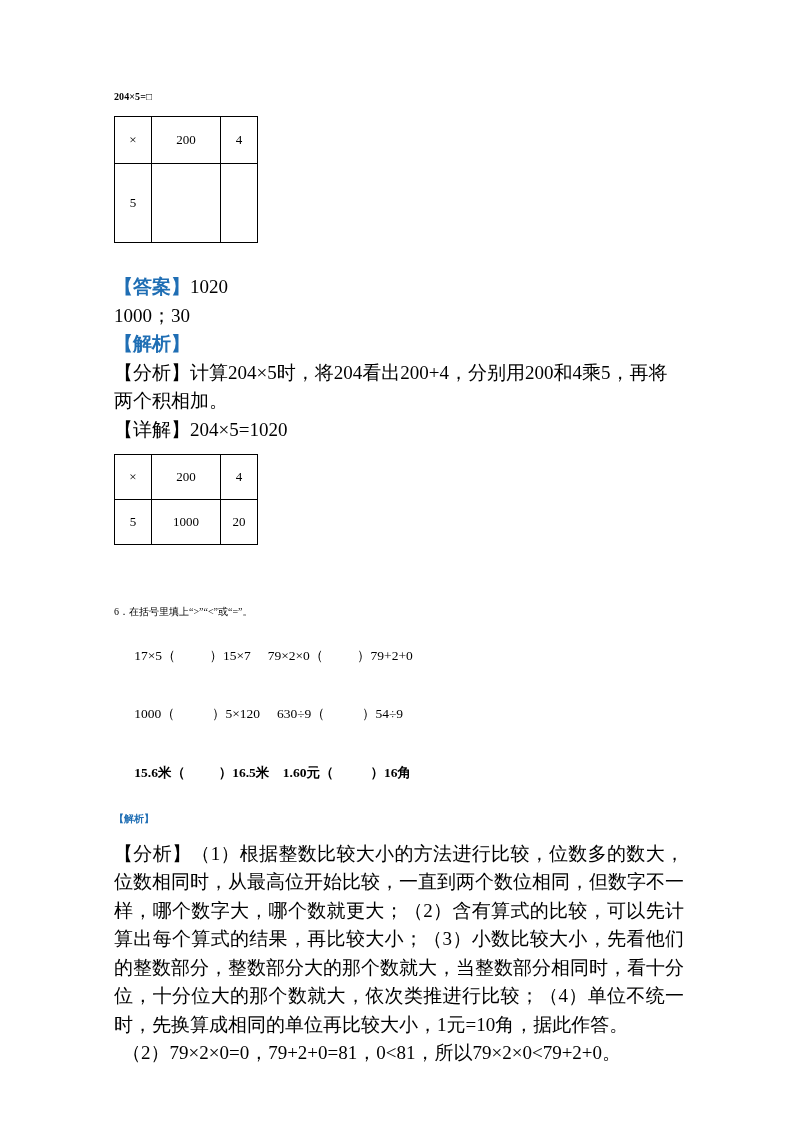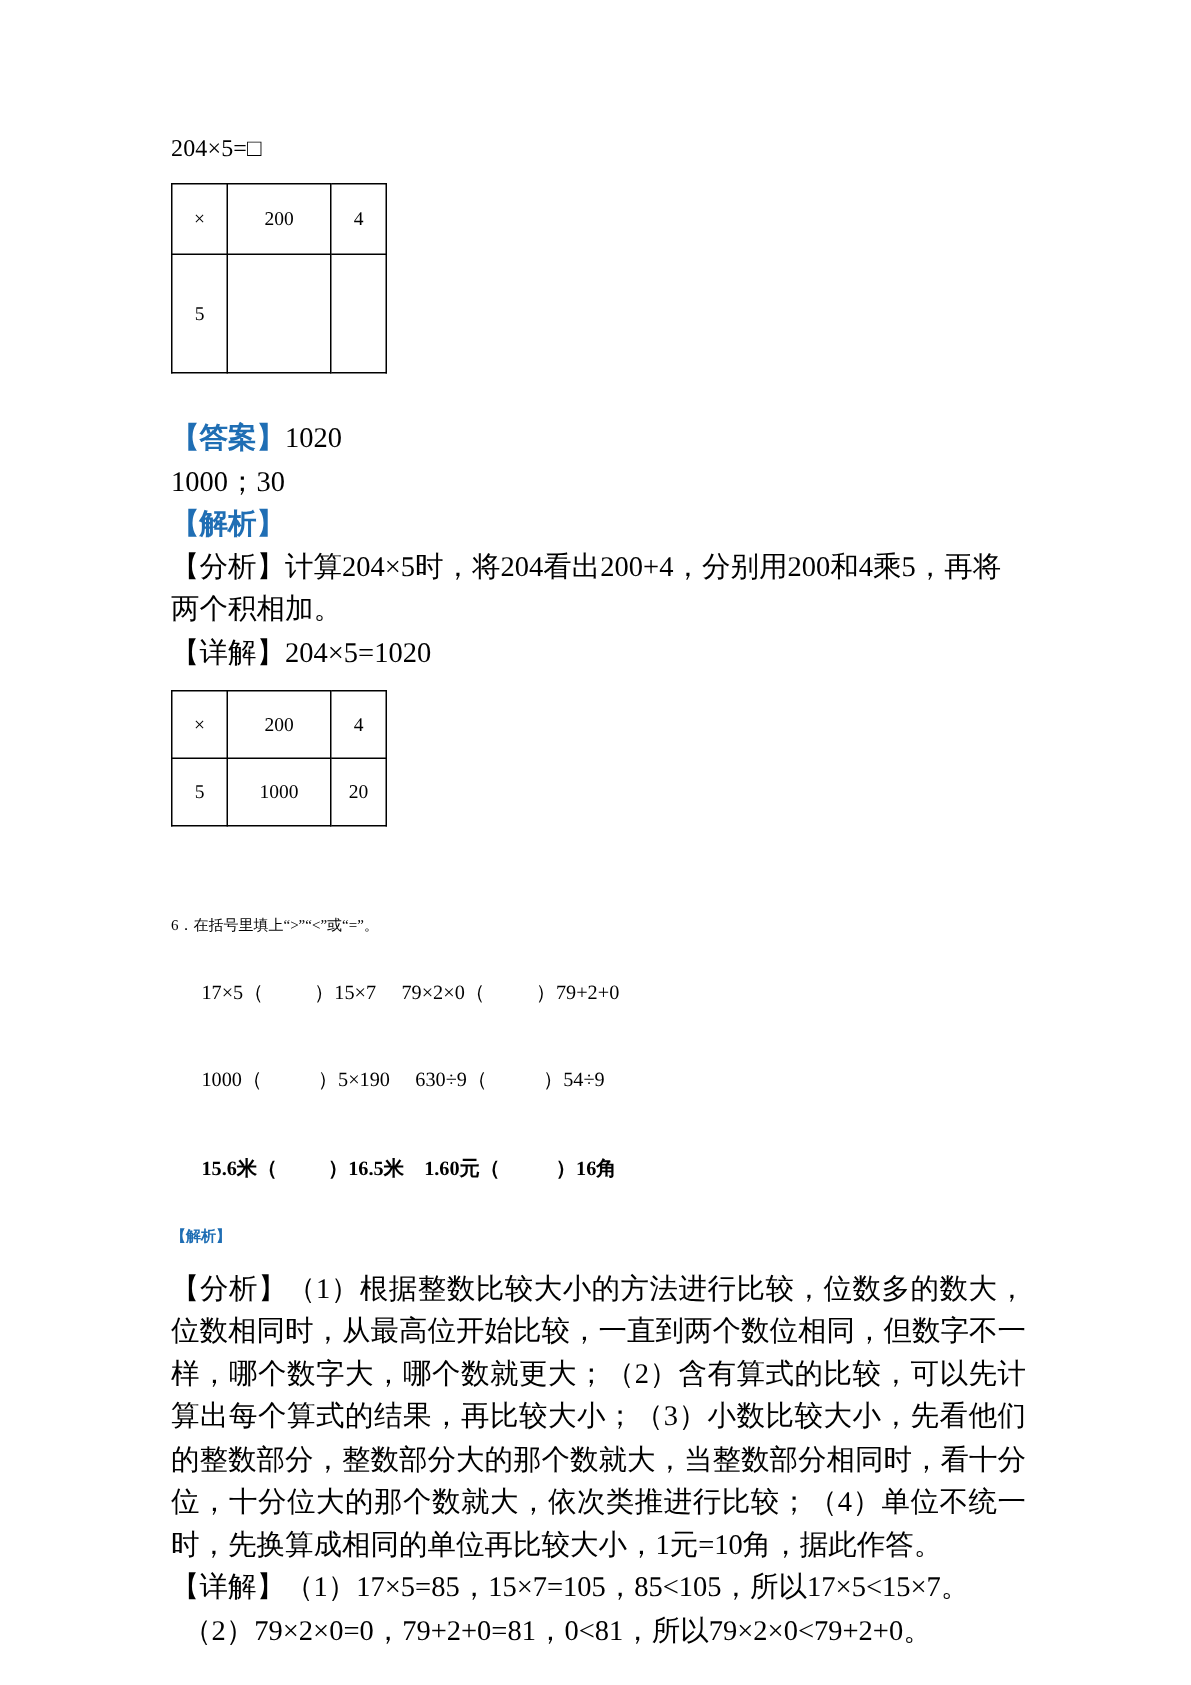--- a/index.html
+++ b/index.html
@@ -30,22 +30,23 @@
 
   .line {
     font-size: 13.5px;
     line-height: 1.0;
     color: #000;
     white-space: pre-wrap;
     letter-spacing: 0.1px;
   }
 
   .formula {
-    font-size: 16px;
+    font-size: 10px;
     margin-bottom: 0;
+    font-weight: bold;
   }
 
   .blue {
     color: #1f6eb4;
     font-weight: bold;
   }
 
   .para {
     font-size: 19px;
     line-height: 28.5px;
@@ -162,38 +163,35 @@
       <span>6．</span><span>在括号里填上“&gt;”“&lt;”或“=”。</span>
     </div>
 
     <div style="height:18px"></div>
 
     <div class="cmp-row" style="margin-bottom:18px;">
       <span>17×5（</span><span>          </span><span>）15×7</span><span>     </span><span>79×2×0（</span><span>          </span><span>）79+2+0</span>
     </div>
 
     <div class="cmp-row" style="margin-bottom:18px;">
-      <span>1000（</span><span>           </span><span>）5×190</span><span>     </span><span>630÷9（</span><span>           </span><span>）54÷9</span>
+      <span>1000（</span><span>           </span><span>）5×120</span><span>     </span><span>630÷9（</span><span>           </span><span>）54÷9</span>
     </div>
 
     <div class="cmp-row" style="margin-bottom:21px;font-weight:bold;">
       <span>15.6米（</span><span>          </span><span>）16.5米</span><span>    </span><span>1.60元（</span><span>           </span><span>）16角</span>
     </div>
 
 
     <div class="q-title" style="margin-bottom:16px;">
       <span class="blue">【解析】</span>
     </div>
 
     <div class="para" style="text-align:justify;">
       <span>【分析】</span><span>（1）根据整数比较大小的方法进行比较，位数多的数大，位数相同时，从最高位开始比较，一直到两个数位相同，但数字不一样，哪个数字大，哪个数就更大；（2）含有算式的比较，可以先计算出每个算式的结果，再比较大小；（3）小数比较大小，先看他们的整数部分，整数部分大的那个数就大，当整数部分相同时，看十分位，十分位大的那个数就大，依次类推进行比较；（4）单位不统一时，先换算成相同的单位再比较大小，1元=10角，据此作答。</span>
     </div>
 
-    <div class="para">
-      <span>【详解】</span><span>（1）17×5=85，15×7=105，85&lt;105，所以17×5&lt;15×7。</span>
-    </div>
 
     <div class="para" style="padding-left:8px;">
       <span>（2）79×2×0=0，79+2+0=81，0&lt;81，所以79×2×0&lt;79+2+0。</span>
     </div>
 
   </div>
 </div>
 
 </body></html>

